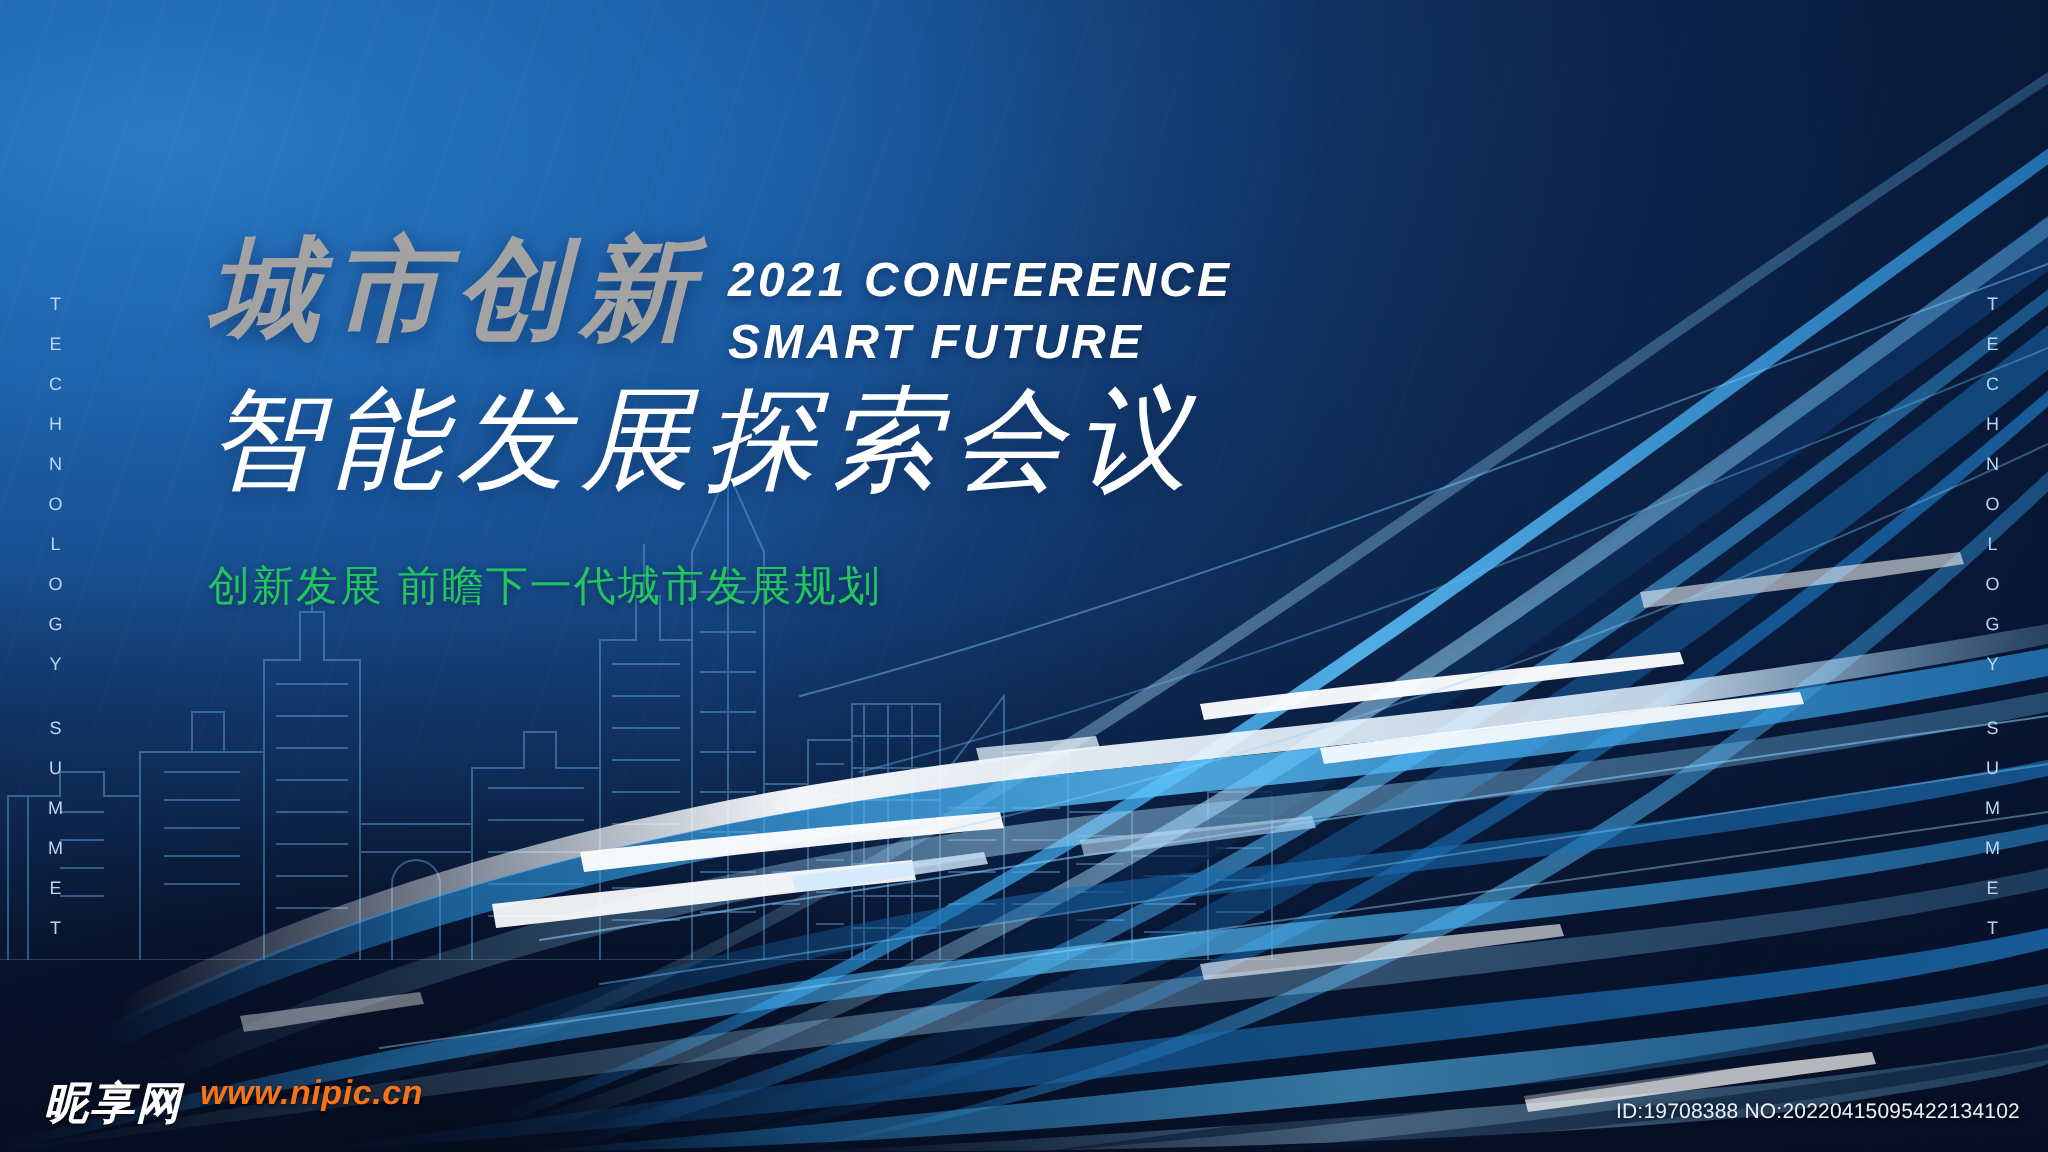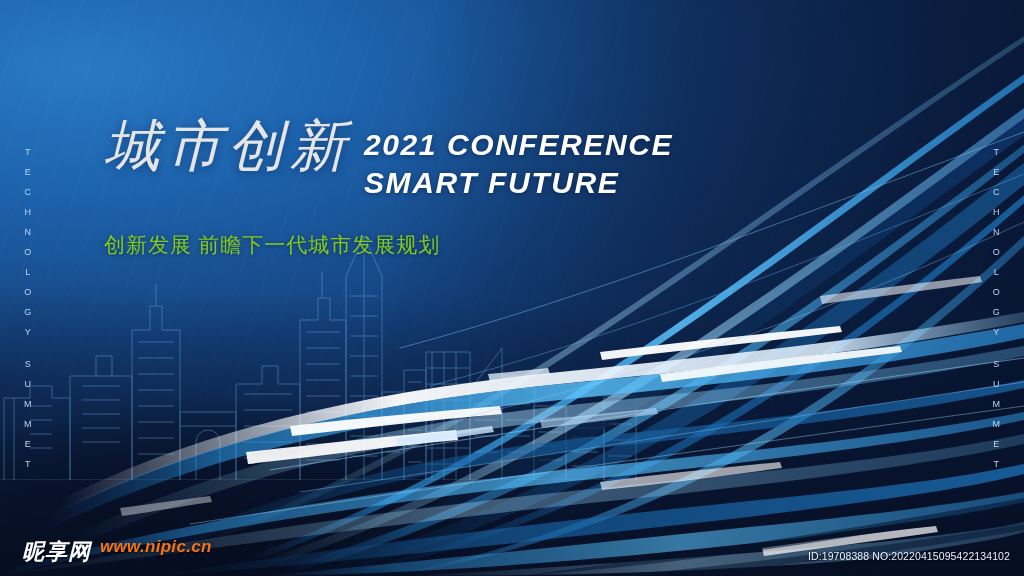--- a/index.html
+++ b/index.html
@@ -68,48 +68,48 @@
     font-family:"Liberation Sans",sans-serif;font-weight:400;
     text-shadow:0 1px 4px rgba(0,0,0,.35);
   }
 
   
   .headline{position:absolute;left:104px;top:118px;width:560px;}
 
   .title-row{display:flex;align-items:flex-start;}
   .title-cn-1{
     font-family:"Liberation Serif","DejaVu Serif",serif;
-    font-style:italic;font-weight:400;
+    font-style:italic;font-weight:700;
     font-size:56px;line-height:1.02;
-    letter-spacing:6px;color:#e5e5e5;
+    letter-spacing:6px;color:#a3a3a3;
     text-shadow:0 2px 10px rgba(0,20,60,.45);
     white-space:nowrap;
   }
   .title-en{
     margin-left:12px;margin-top:8px;
     font-family:"Liberation Sans",sans-serif;
     font-style:italic;font-weight:bold;
-    color:#ffffff;font-size:30px;line-height:1.28;
+    color:#ffffff;font-size:24px;line-height:1.28;
     letter-spacing:1.6px;white-space:nowrap;
     text-shadow:0 1px 5px rgba(0,18,55,.5);
   }
   .title-cn-2{
     margin-top:6px;
     font-family:"Liberation Serif","DejaVu Serif",serif;
     font-style:italic;font-weight:400;
     font-size:56px;line-height:1.02;
     letter-spacing:6px;color:#ffffff;
     text-shadow:0 2px 10px rgba(0,20,60,.45);
     white-space:nowrap;
   }
 
   .subtitle-cn{
     margin-top:28px;
-    font-family:Liberation Serif, serif;
-    font-size:21px;letter-spacing:1px;color:#84cc16;
+    font-family:Liberation Sans, sans-serif;
+    font-size:21px;letter-spacing:1px;color:#22c55e;
     white-space:nowrap;
     text-shadow:0 1px 4px rgba(0,15,45,.5);
   }
   .desc-en{
     margin-top:10px;
     font-family:"Liberation Sans",sans-serif;
     font-size:11.5px;line-height:1.52;color:#e4eefb;
     width:450px;
     text-shadow:0 1px 3px rgba(0,15,45,.45);
   }
@@ -342,20 +342,21 @@
 
 
   <div class="headline">
     <div class="title-row">
       <div class="title-cn-1">城市创新</div>
       <div class="title-en">
         <div>2021 CONFERENCE</div>
         <div>SMART FUTURE</div>
       </div>
     </div>
+    <div class="title-cn-2">智能发展探索会议</div>
     <div class="subtitle-cn">创新发展  前瞻下一代城市发展规划</div>
   </div>
 
   <div class="wm-bar">
     <div class="wm-left">
       <span class="wm-mark">昵享网</span>
       <span class="wm-url">www.nipic.cn</span>
     </div>
     <div class="wm-id">ID:19708388 NO:20220415095422134102</div>
   </div>

